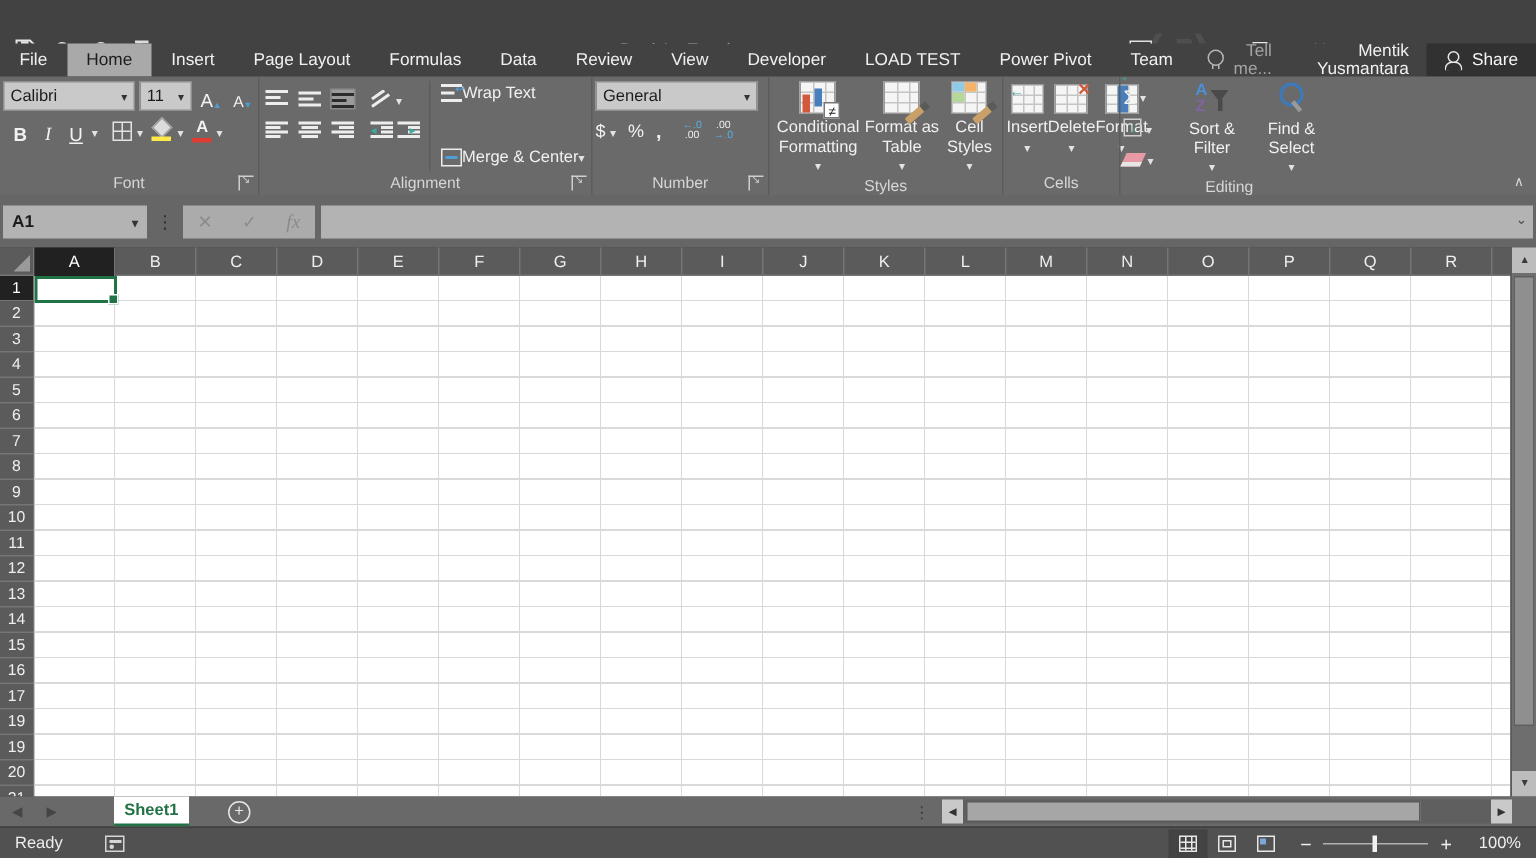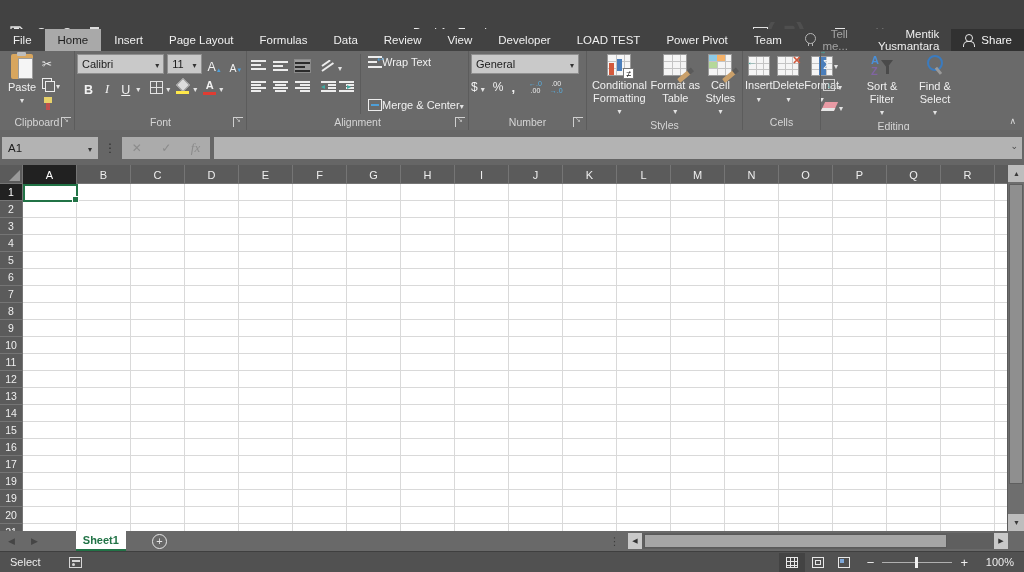--- a/index.html
+++ b/index.html
@@ -141,21 +141,21 @@
   .az-ic .z { position:absolute; left:0; top:11px; color:#8064a2; font-weight:bold; font-size:11px; }
   .funnel { position:absolute; left:10px; top:6px; width:0; height:0; border-left:6px solid transparent; border-right:6px solid transparent; border-top:8px solid #4a4a4a; }
   .funnel::after { content:""; position:absolute; left:-1.5px; top:-2px; width:3px; height:8px; background:#4a4a4a; }
   .mag-ic { width:22px; height:24px; position:relative; margin-bottom:2px; }
   .mag-ic::before { content:""; position:absolute; left:3px; top:1px; width:12px; height:12px; border:2.5px solid #3a7bbf; border-radius:50%; }
   .mag-ic::after { content:""; position:absolute; left:13px; top:13px; width:2.5px; height:8px; background:#9a9a9a; transform:rotate(-40deg); }
   .collapse-ribbon { position:absolute; right:8px; bottom:4px; color:#d8d8d8; font-size:9px; }
 
   
   .formulabar { position:absolute; left:0; top:130px; width:1024px; height:35px; background:#666; display:flex; align-items:center; padding:0 2px; }
-  .namebox { width:96px; height:22px; background:#b3b3b3; display:flex; align-items:center; padding:0 6px; color:#1c1c1c; font-size:11.5px; }
+  .namebox { width:96px; height:22px; background:#b3b3b3; display:flex; align-items:center; padding:0 6px; color:#1c1c1c; font-size:11.5px;font-weight:bold; }
   .namebox .spring { flex:1; }
   .vdots { color:#2e2e2e; font-size:12px; margin:0 6px; letter-spacing:0; }
   .fxbox { width:88px; height:22px; background:#ababab; display:flex; align-items:center; justify-content:space-around; color:#8b8b8b; font-size:12px; }
   .fxbox .fx { font-style:italic; font-family:"Liberation Serif", serif; font-size:13px; }
   .finput { flex:1; height:22px; background:#b3b3b3; margin-left:4px; position:relative; }
   .finput .expand { position:absolute; right:4px; top:4px; color:#4a4a4a; font-size:9px; }
 
   
   .sheet { position:absolute; left:0; top:165px; width:1024px; height:366px; }
   .corner { position:absolute; left:0; top:0; width:23px; height:19px; background:#5b5b5b; border-right:1px solid #757575; border-bottom:1px solid #757575; }
@@ -279,39 +279,20 @@
   <span class="tab-spacer"></span>
   <span class="account">Mentik Yusmantara</span>
   <span class="share">
       <span class="person"></span>
       <span>Share</span>
     </span>
 </div>
 
 <div class="ribbon">
 
-  <div class="rgroup" style="width:74px;">
-    <div class="gbody">
-      <div class="bigbtn" style="width:40px;">
-        <span class="paste-ic"></span>
-        <span>Paste</span>
-        <span class="caret"></span>
-      </div>
-      <div class="clip-mini">
-        <span class="glyph" data-glyph="✂" style="color:#ededed;font-size:12px;"></span>
-        <span class="smallrow">
-            <span class="copy-ic"></span>
-            <span class="caret"></span>
-          </span>
-        <span class="fpaint"></span>
-      </div>
-    </div>
-    <div class="glabel">Clipboard</div>
-    <span class="launcher"></span>
-  </div>
 
   <div class="rgroup" style="width:172px;">
     <div class="gbody" style="flex-direction:column; gap:3px;">
       <div class="smallrow">
         <span class="combo" style="width:92px;">
             <span>Calibri</span>
             <span class="spring"></span>
             <span class="dkcaret"></span>
           </span>
         <span class="combo" style="width:36px;">
@@ -589,21 +570,21 @@
   <div class="hscroll">
     <span class="harrow glyph" data-glyph="◀"></span>
     <span class="htrack">
         <span class="hthumb"></span>
       </span>
     <span class="harrow glyph" data-glyph="▶"></span>
   </div>
 </div>
 
 <div class="statusbar">
-  <span class="status-mode">Select</span>
+  <span class="status-mode">Ready</span>
   <span class="macro-ic"></span>
   <span class="st-spacer"></span>
   <span class="viewbtn active">
       <span class="v-normal"></span>
     </span>
   <span class="viewbtn">
       <span class="v-pagelayout"></span>
     </span>
   <span class="viewbtn">
       <span class="v-pagebreak"></span>

